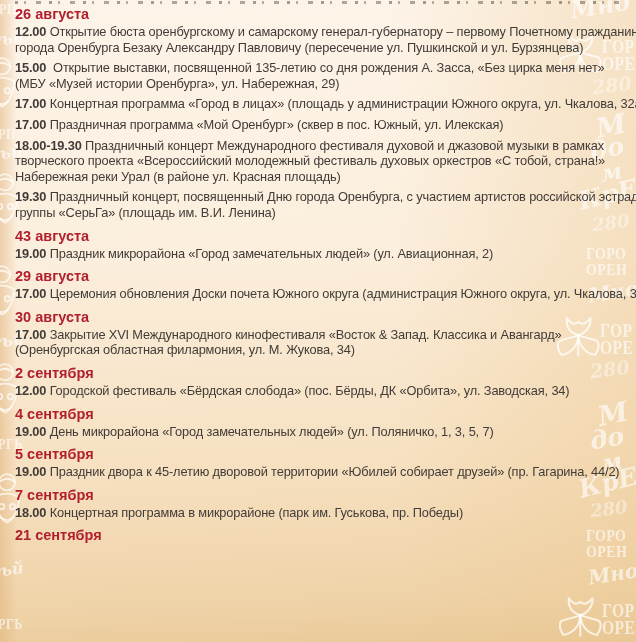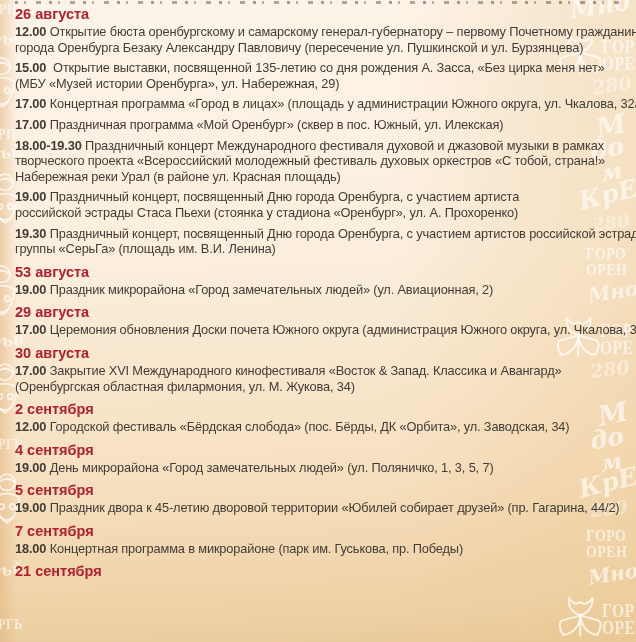--- a/index.html
+++ b/index.html
@@ -154,25 +154,23 @@
       <h2 class="date">26 августа</h2>
       <p class="event"><b class="time">12.00</b><span> Открытие бюста оренбургскому и самарскому генерал-губернатору – первому Почетному гражданину
 города Оренбурга Безаку Александру Павловичу (пересечение ул. Пушкинской и ул. Бурзянцева)</span></p>
       <p class="event"><b class="time">15.00</b><span>  Открытие выставки, посвященной 135-летию со дня рождения А. Засса, «Без цирка меня нет»
 (МБУ «Музей истории Оренбурга», ул. Набережная, 29)</span></p>
       <p class="event"><b class="time">17.00</b><span> Концертная программа «Город в лицах» (площадь у администрации Южного округа, ул. Чкалова, 32а)</span></p>
       <p class="event"><b class="time">17.00</b><span> Праздничная программа «Мой Оренбург» (сквер в пос. Южный, ул. Илекская)</span></p>
       <p class="event"><b class="time">18.00-19.30</b><span> Праздничный концерт Международного фестиваля духовой и джазовой музыки в рамках
 творческого проекта «Всероссийский молодежный фестиваль духовых оркестров «С тобой, страна!»
 Набережная реки Урал (в районе ул. Красная площадь)</span></p>
-      <p class="event"><b class="time">19.00</b><span> Праздничный концерт, посвященный Дню города Оренбурга, с участием артиста
-российской эстрады Стаса Пьехи (стоянка у стадиона «Оренбург», ул. А. Прохоренко)</span></p>
       <p class="event"><b class="time">19.30</b><span> Праздничный концерт, посвященный Дню города Оренбурга, с участием артистов российской эстрады
 группы «СерьГа» (площадь им. В.И. Ленина)</span></p>
-      <h2 class="date">53 августа</h2>
+      <h2 class="date">43 августа</h2>
       <p class="event"><b class="time">19.00</b><span> Праздник микрорайона «Город замечательных людей» (ул. Авиационная, 2)</span></p>
       <h2 class="date">29 августа</h2>
       <p class="event"><b class="time">17.00</b><span> Церемония обновления Доски почета Южного округа (администрация Южного округа, ул. Чкалова, 32 а)</span></p>
       <h2 class="date">30 августа</h2>
       <p class="event"><b class="time">17.00</b><span> Закрытие XVI Международного кинофестиваля «Восток &amp; Запад. Классика и Авангард»
 (Оренбургская областная филармония, ул. М. Жукова, 34)</span></p>
       <h2 class="date">2 сентября</h2>
       <p class="event"><b class="time">12.00</b><span> Городской фестиваль «Бёрдская слобода» (пос. Бёрды, ДК «Орбита», ул. Заводская, 34)</span></p>
       <h2 class="date">4 сентября</h2>
       <p class="event"><b class="time">19.00</b><span> День микрорайона «Город замечательных людей» (ул. Поляничко, 1, 3, 5, 7)</span></p>

